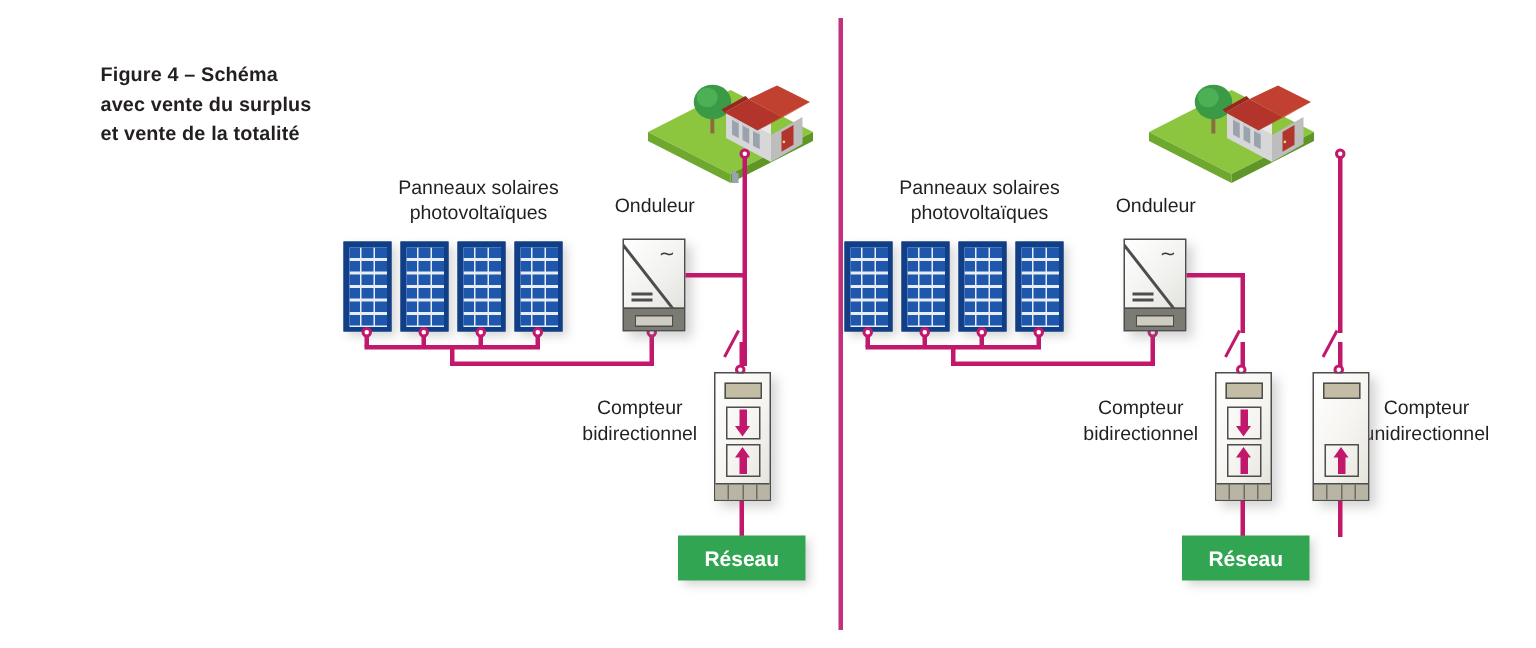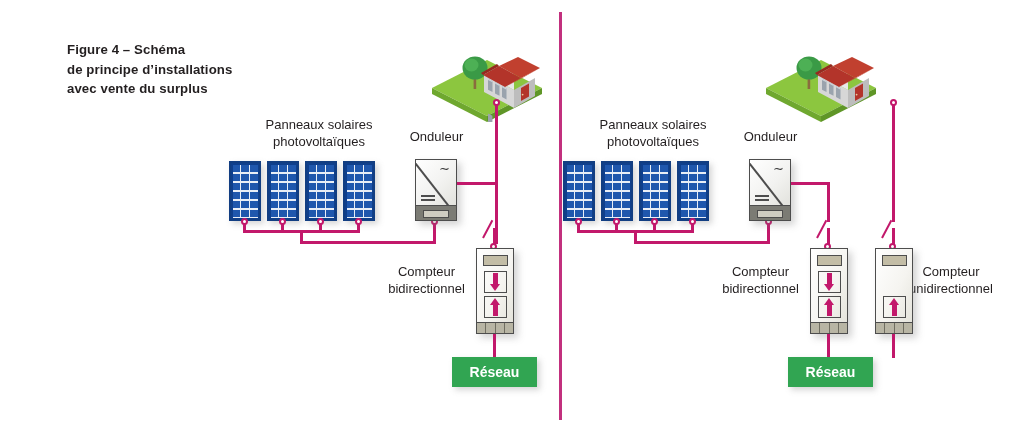--- a/index.html
+++ b/index.html
@@ -144,22 +144,22 @@
   .scene{width:118px;height:96px;}
   .scene svg{display:block;}
 </style>
 </head>
 <body>
 
 <div id="stage">
 
   <div class="caption">
     <span class="ln">Figure 4 – Schéma</span>
-    <span class="ln">de principe d’installations</span>
     <span class="ln">avec vente du surplus</span>
+    <span class="ln">et vente de la totalité</span>
   </div>
 
   <div class="divider"></div>
 
   <div class="scene" style="left:416px;top:26px;">
     <svg width="118" height="96" viewBox="0 0 118 96" xmlns="http://www.w3.org/2000/svg">
 
       <polygon points="59,34 114,62 59,90 4,62" fill="#8cc63f"></polygon>
       <polygon points="4,62 59,90 59,96 4,68" fill="#6fa82f"></polygon>
       <polygon points="114,62 59,90 59,96 114,68" fill="#5f9627"></polygon>

